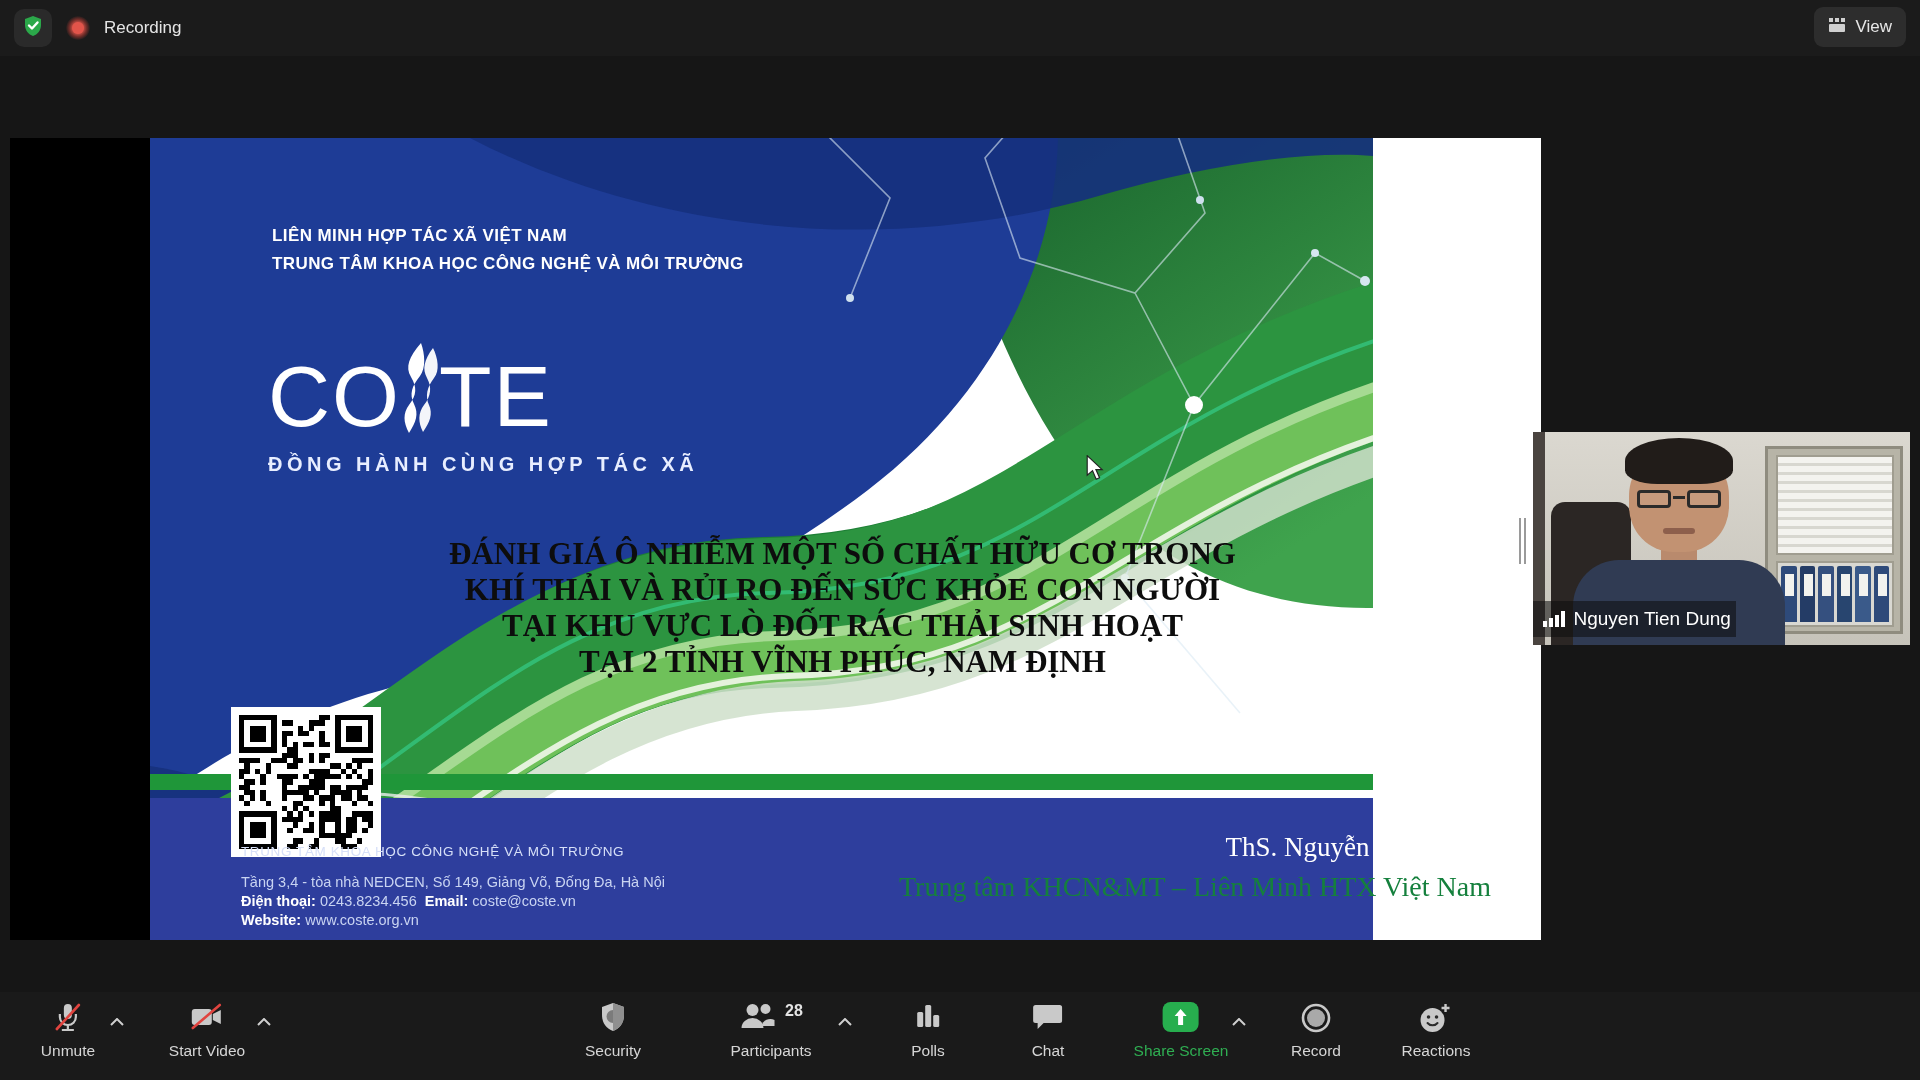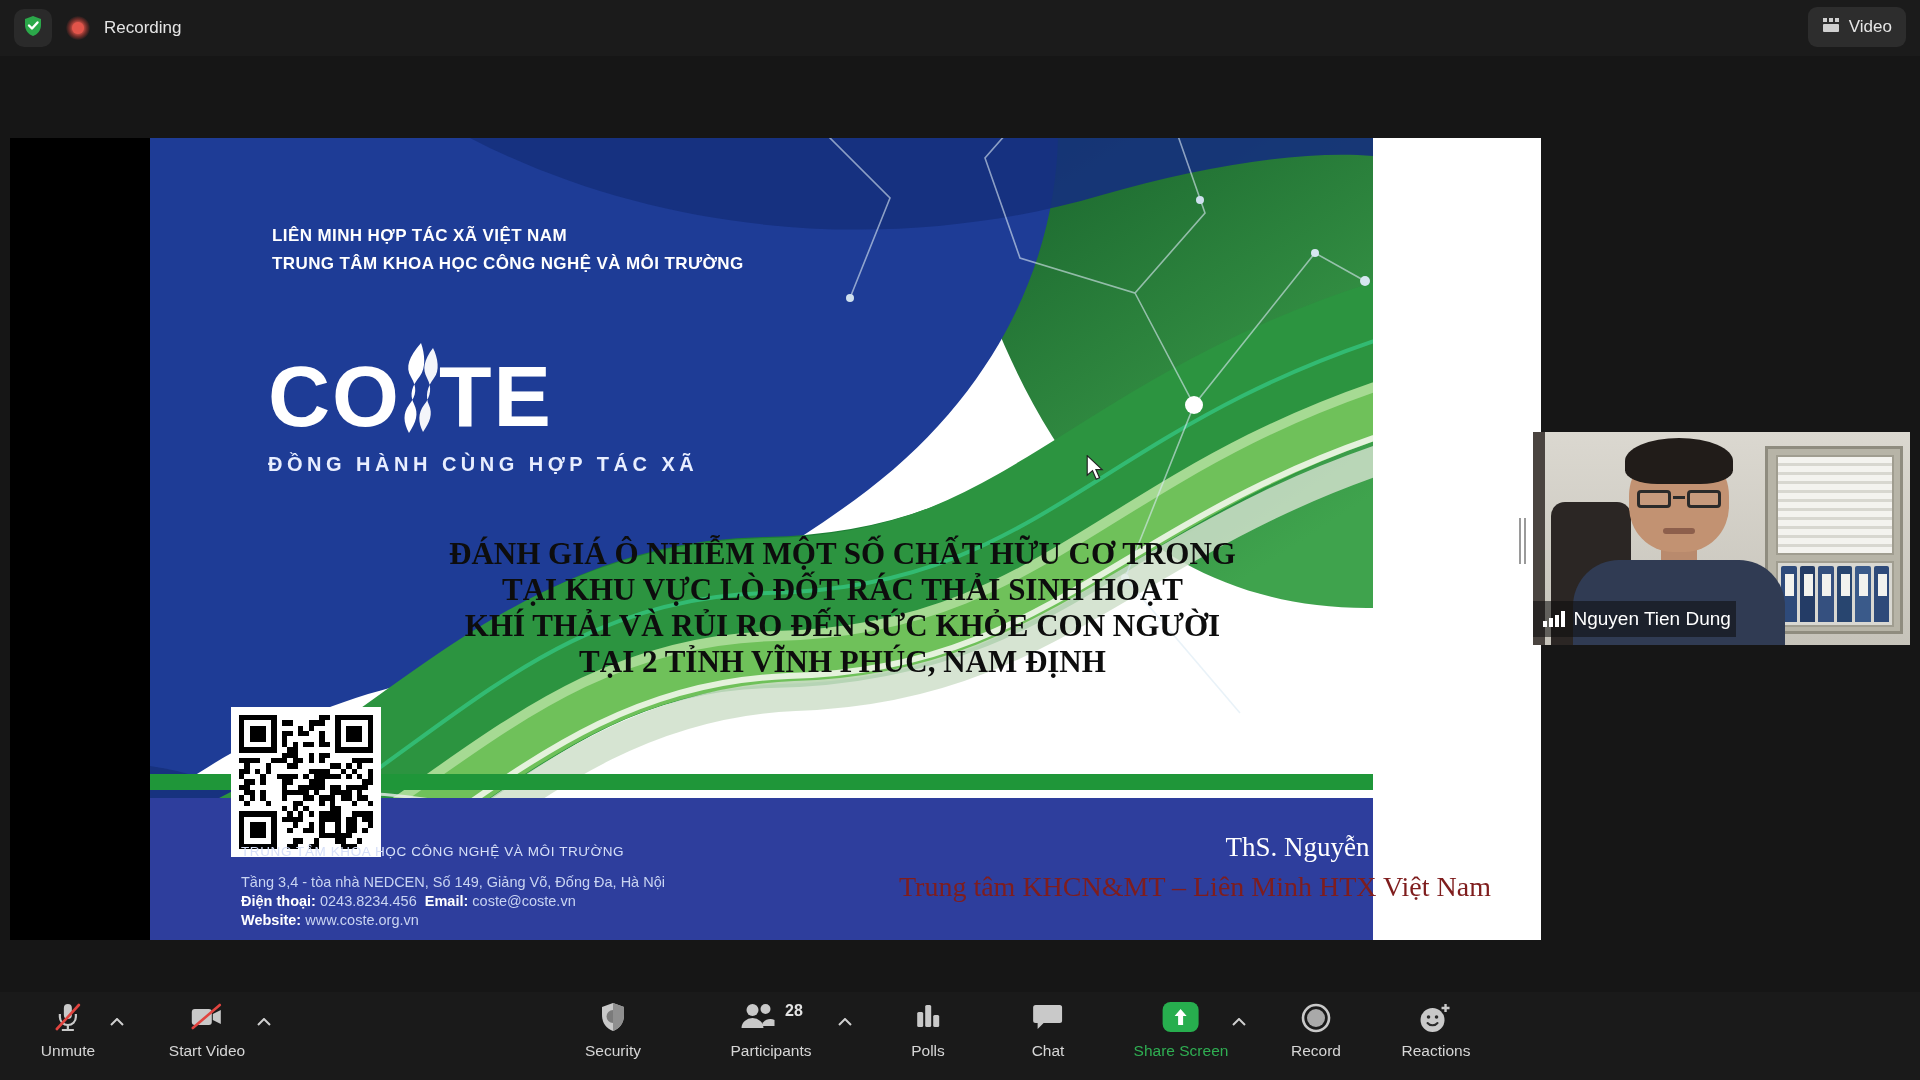--- a/index.html
+++ b/index.html
@@ -23,21 +23,21 @@
 
   
   .share-canvas { position:absolute; left:10px; top:138px; width:1505px; height:802px; background:#000; }
   .slide { position:absolute; left:140px; top:0; width:1391px; height:802px; background:#fff; overflow:hidden; }
   .slide svg.bg { position:absolute; left:0; top:0; width:1223px; height:802px; }
 
   .org-lines { position:absolute; left:122px; top:84px; z-index:5; color:#fff; font-weight:bold;
                font-size:17px; letter-spacing:.4px; line-height:28px; }
   .logo-block { position:absolute; left:118px; top:205px; z-index:5; color:#fff; }
   .logo-row { display:flex; align-items:flex-end; }
-  .logo-txt { font-size:86px; font-weight:bold; letter-spacing:2px; line-height:86px; }
+  .logo-txt { font-size:86px; font-weight:normal; letter-spacing:2px; line-height:86px; }
   .logo-flame { margin:0 -4px 2px -4px; }
   .logo-tagline { margin-top:14px; font-size:20px; letter-spacing:4.5px; color:#e8eeff; font-weight:bold; }
 
   .slide-title { position:absolute; left:205px; top:398px; width:975px; z-index:6; text-align:center;
                  font-family:"Liberation Serif", serif; font-weight:bold; color:#0d0d0d;
                  font-size:31px; line-height:36px; }
 
   .stripe-green { position:absolute; left:0; top:636px; width:1223px; height:16px; background:#1f9639; z-index:4; }
   .footer-blue  { position:absolute; left:0; top:660px; width:1223px; height:142px; background:#2e3e9d; z-index:4; }
 
@@ -45,21 +45,21 @@
             display:flex; align-items:center; justify-content:center; }
 
   .footer-left { position:absolute; left:91px; top:706px; z-index:8; color:#c9d4f2; }
   .footer-org { font-size:13.5px; letter-spacing:.6px; color:#d7e0f8; margin-bottom:14px; }
   .footer-line { font-size:14.5px; line-height:19px; }
   .footer-line b { color:#ffffff; }
 
   .author { position:absolute; right:50px; top:694px; z-index:8; text-align:right;
             font-family:"Liberation Serif", serif; }
   .author-name { color:#ffffff; font-weight:normal; font-size:27px; line-height:30px; }
-  .author-affil { color:#7f1d1d; font-size:28px; line-height:30px; margin-top:10px; }
+  .author-affil { color:#15803d; font-size:28px; line-height:30px; margin-top:10px; }
 
   .cursor { position:absolute; left:1085px; top:455px; z-index:50; }
 
   
   .drag-handle { position:absolute; left:1519px; top:518px; width:10px; height:46px; display:flex; gap:3px; }
   .drag-handle i { display:block; width:2px; height:46px; background:#9a9a9a; }
 
   
   .video-tile { position:absolute; left:1533px; top:432px; width:377px; height:213px; overflow:hidden;
                 background:#cdcac1; }
@@ -125,21 +125,21 @@
     </div>
     <div class="view-btn">
       <span>
         <svg width="18" height="16" viewBox="0 0 18 16">
           <rect x="1" y="1" width="4" height="4" fill="#d0d0d0"></rect>
           <rect x="7" y="1" width="4" height="4" fill="#d0d0d0"></rect>
           <rect x="13" y="1" width="4" height="4" fill="#d0d0d0"></rect>
           <rect x="1" y="7" width="16" height="8" rx="1" fill="#d0d0d0"></rect>
         </svg>
       </span>
-      <span>Video</span>
+      <span>View</span>
     </div>
   </div>
 
   <div class="share-canvas">
     <div class="slide">
 
       <svg class="bg" viewBox="0 0 1223 802" preserveAspectRatio="none">
         <defs>
           <linearGradient id="gCorner" x1="0" y1="0" x2="0.6" y2="1">
             <stop offset="0" stop-color="#17602b"></stop>
@@ -200,22 +200,22 @@
               <path d="M36,5 C27,17 25,26 30,35 C35,44 34,53 27,62 C21,70 21,79 26,89 C33,79 36,71 32,62 C28,53 30,44 37,35 C43,28 41,15 36,5 Z" fill="#fff" opacity="0.95"></path>
             </svg>
           </span>
           <span class="logo-txt">TE</span>
         </div>
         <div class="logo-tagline">ĐỒNG HÀNH CÙNG HỢP TÁC XÃ</div>
       </div>
 
       <div class="slide-title">
         <div>ĐÁNH GIÁ Ô NHIỄM MỘT SỐ CHẤT HỮU CƠ TRONG</div>
+        <div>KHÍ THẢI VÀ RỦI RO ĐẾN SỨC KHỎE CON NGƯỜI</div>
         <div>TẠI KHU VỰC LÒ ĐỐT RÁC THẢI SINH HOẠT</div>
-        <div>KHÍ THẢI VÀ RỦI RO ĐẾN SỨC KHỎE CON NGƯỜI</div>
         <div>TẠI 2 TỈNH VĨNH PHÚC, NAM ĐỊNH</div>
       </div>
 
       <div class="stripe-green"></div>
       <div class="footer-blue"></div>
 
       <div class="qr-box">
         <svg id="qr-svg" width="134" height="134" viewBox="0 0 25 25" shape-rendering="crispEdges">
             <rect width="25" height="25" fill="#fff"></rect>
             <rect x="15" y="0" width="1" height="1" fill="#000"></rect>

